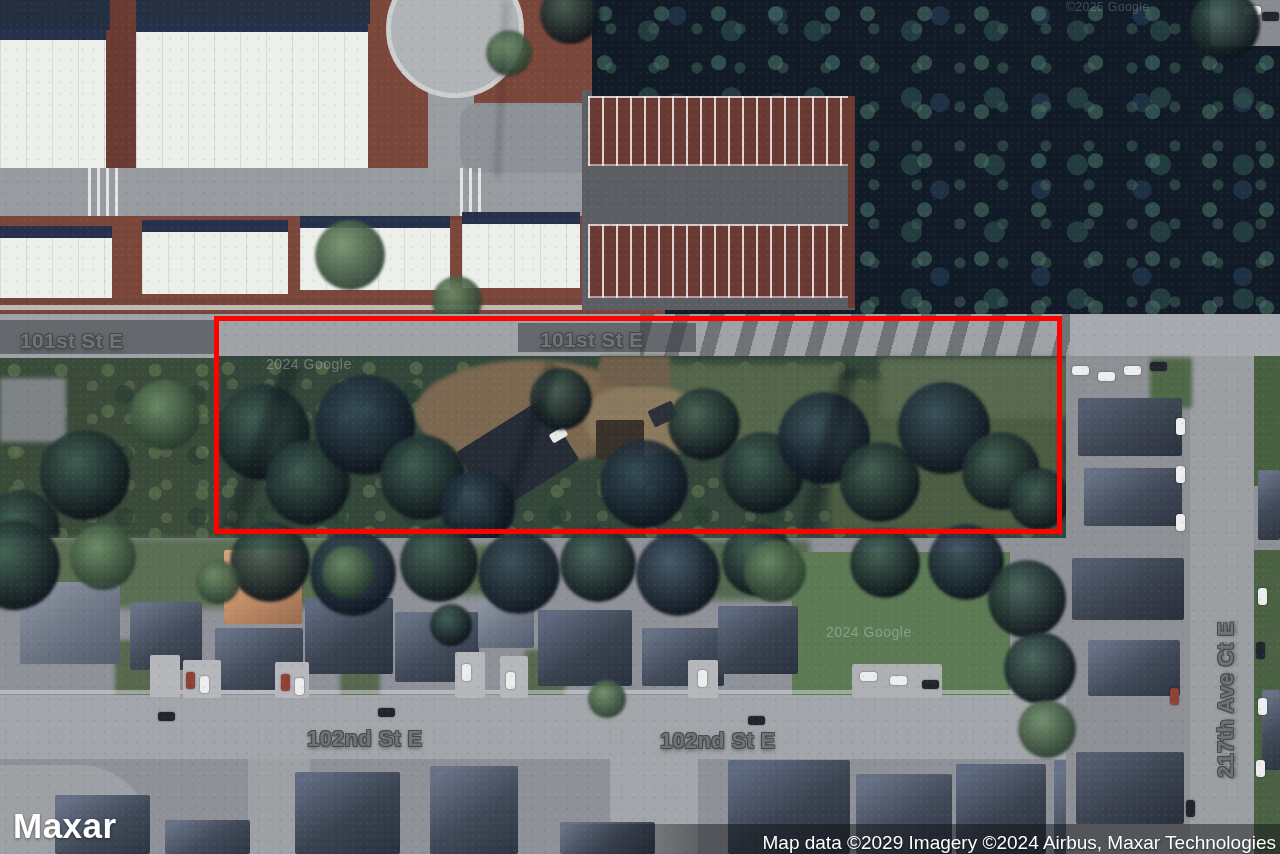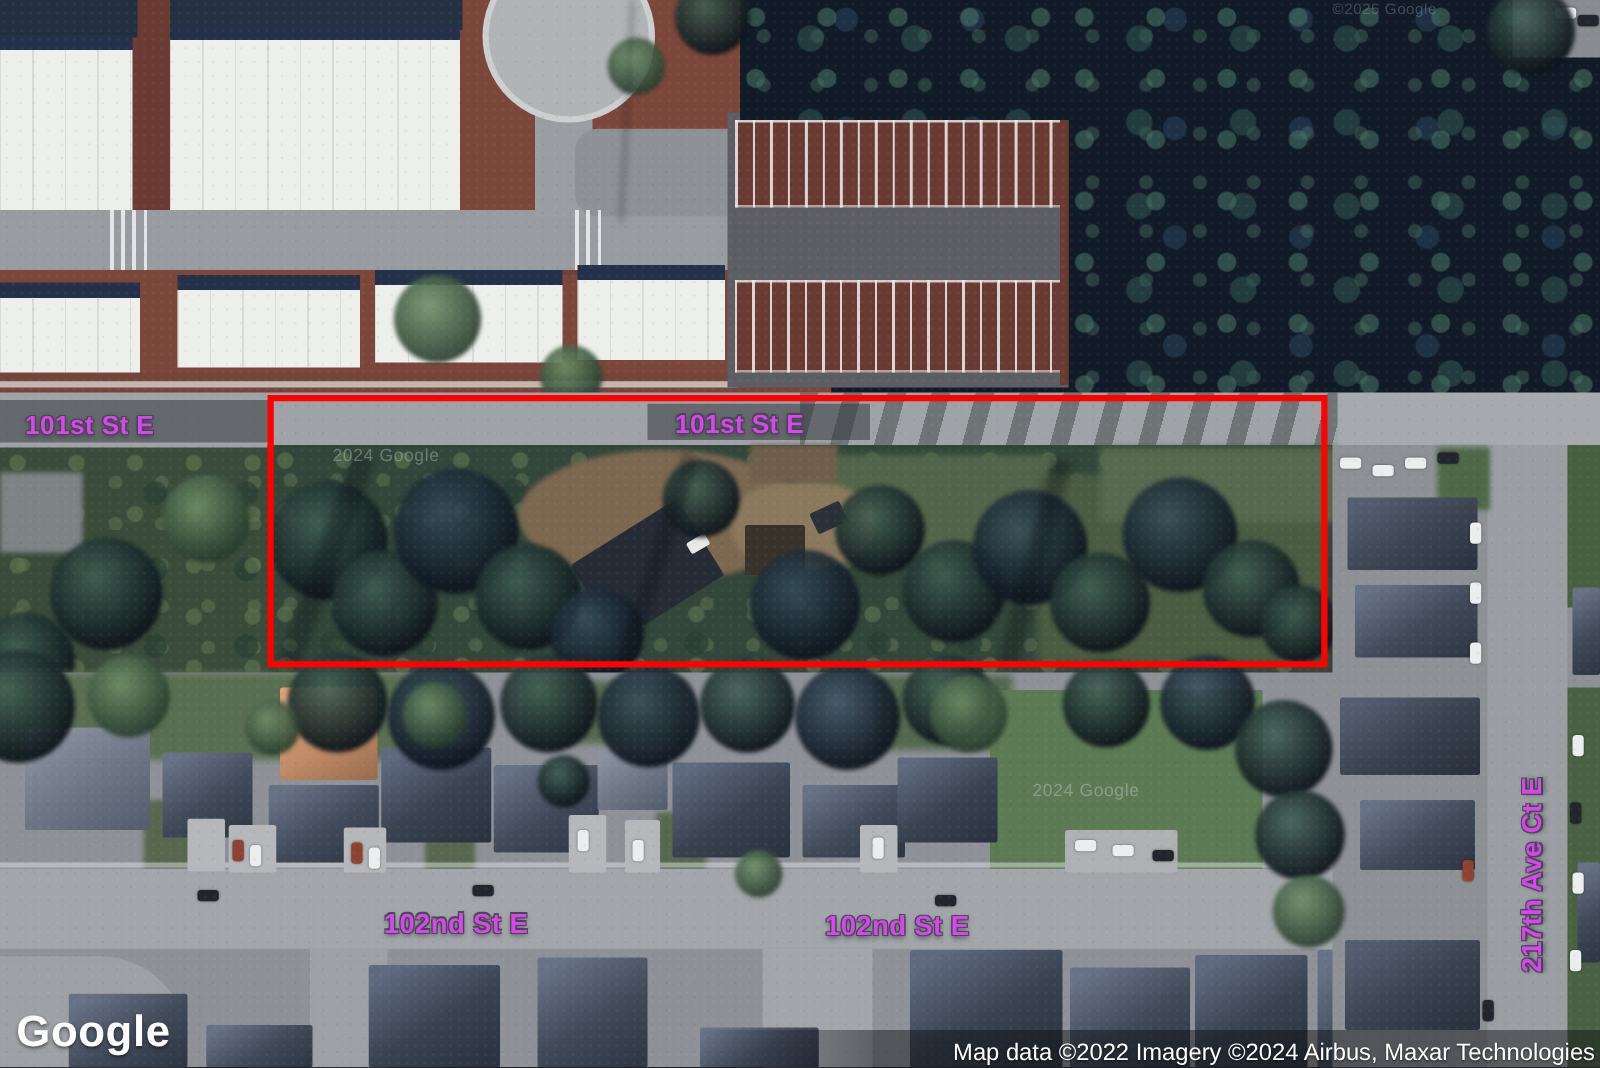--- a/index.html
+++ b/index.html
@@ -33,21 +33,21 @@
     border-top:2px solid rgba(240,240,238,.8);border-bottom:2px solid rgba(240,240,238,.55)}
   .hatch{position:absolute;background:repeating-linear-gradient(90deg, rgba(235,236,238,.9) 0 3px, transparent 3px 9px)}
   .road{position:absolute;background:#a0a3a7}
   
   .house{position:absolute;border-radius:2px;
     background:linear-gradient(148deg,var(--h1,#687286) 10%,var(--h2,#414a59) 55%,var(--h3,#2f3745) 95%)}
   .car{position:absolute;width:17px;height:9px;border-radius:3px;background:#ecedee;box-shadow:0 0 2px rgba(0,0,0,.5)}
   .car.red{background:#8e4234}.car.dark{background:#21252d}.car.v{width:9px;height:17px}
   .drv{position:absolute;background:#b5b7ba;border-radius:2px}
   
-  .lbl{position:absolute;color:#d946ef;font-weight:bold;font-size:21px;letter-spacing:.3px;white-space:nowrap;z-index:45;
+  .lbl{position:absolute;color:#737373;font-weight:bold;font-size:21px;letter-spacing:.3px;white-space:nowrap;z-index:45;
     text-shadow:1px 1px 0 rgba(68,72,78,.9),-1px 1px 0 rgba(68,72,78,.9),1px -1px 0 rgba(68,72,78,.9),-1px -1px 0 rgba(68,72,78,.9),0 2px 4px rgba(30,34,40,.7)}
   .vlbl{writing-mode:vertical-rl;transform:rotate(180deg);font-size:22px}
   .band{position:absolute;background:rgba(52,56,62,.55);z-index:30}
   .wm{position:absolute;color:rgba(205,210,214,.38);font-size:14px;letter-spacing:.5px;z-index:35}
   #outline{position:absolute;left:214px;top:316px;width:848px;height:218px;border:5px solid #ff0200;box-sizing:border-box;z-index:40}
   #footer-shade{position:absolute;left:560px;top:824px;width:720px;height:30px;z-index:48;
     background:linear-gradient(to right, rgba(10,12,16,0), rgba(10,12,16,.45) 140px)}
   #google-logo{position:absolute;left:13px;top:806px;font-size:35px;font-weight:bold;color:#fff;letter-spacing:.5px;z-index:50;
     text-shadow:0 1px 3px rgba(0,0,0,.5)}
   #attribution{position:absolute;right:4px;top:832px;font-size:19px;color:#fff;white-space:nowrap;z-index:50;
@@ -258,16 +258,16 @@
   <div class="lbl" style="left:540px;top:328px">101st St E</div>
   <div class="lbl" style="left:307px;top:726px;font-size:22px">102nd St E</div>
   <div class="lbl" style="left:660px;top:728px;font-size:22px">102nd St E</div>
   <div class="lbl vlbl" style="left:1213px;top:598px;height:180px">217th Ave Ct E</div>
 
   <div class="wm" style="left:266px;top:356px">2024 Google</div>
   <div class="wm" style="left:826px;top:624px;color:rgba(195,205,198,.45)">2024 Google</div>
   <div class="wm" style="left:1066px;top:0;font-size:12px;color:rgba(180,190,200,.3)">©2025 Google</div>
 
   <div id="footer-shade"></div>
-  <div id="google-logo">Google</div>
-  <div id="attribution">Map data ©2022 Imagery ©2024 Airbus, Maxar Technologies</div>
+  <div id="google-logo">Maxar</div>
+  <div id="attribution">Map data ©2029 Imagery ©2024 Airbus, Maxar Technologies</div>
 
 </div>
 
 </body></html>

